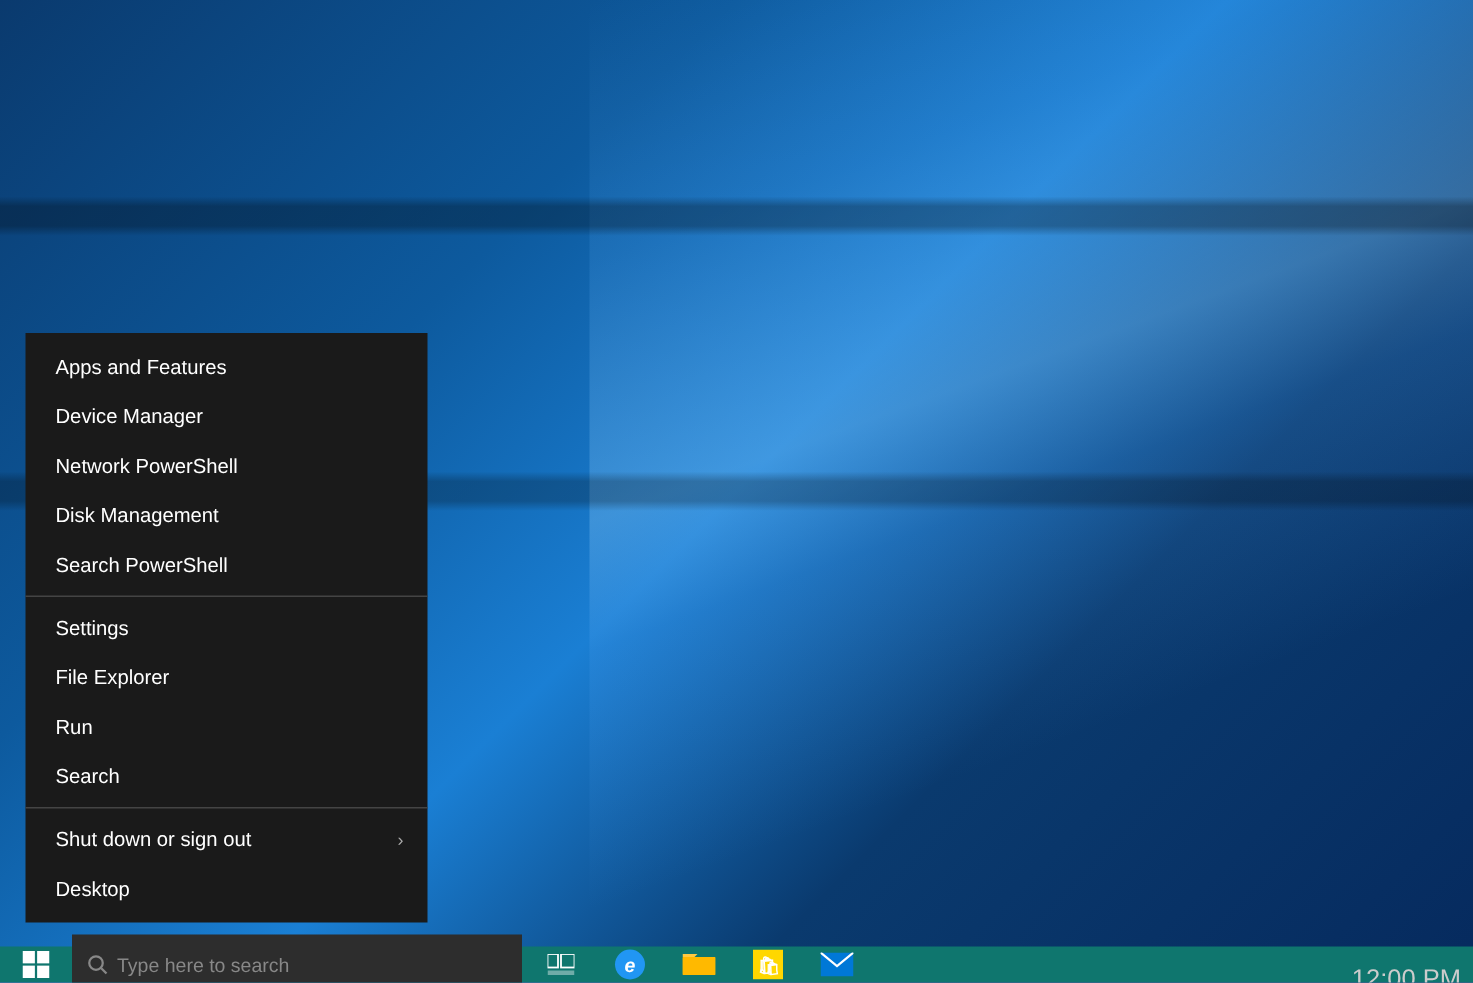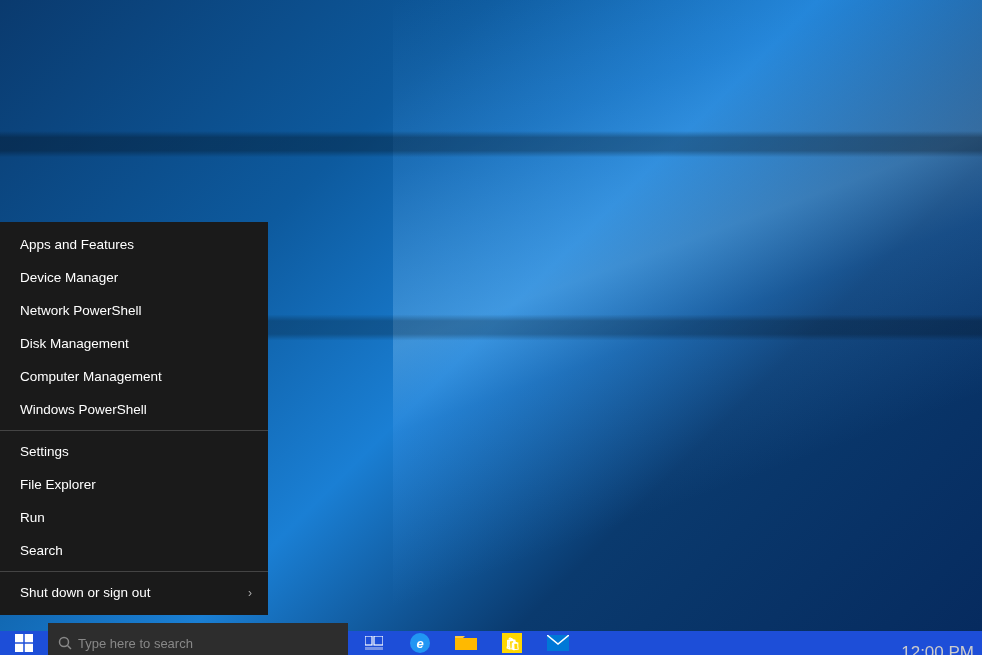--- a/index.html
+++ b/index.html
@@ -64,21 +64,21 @@
         );
     }
 
     
     .taskbar {
       position: absolute;
       bottom: 0;
       left: 0;
       right: 0;
       height: 24px;
-      background: #1d4ed8;
+      background: #0f766e;
       display: flex;
       align-items: center;
       z-index: 10;
     }
 
     .taskbar-start {
       width: 48px;
       height: 40px;
       display: flex;
       align-items: center;
@@ -129,21 +129,21 @@
       padding-right: 8px;
       gap: 4px;
       color: white;
       font-size: 12px;
     }
 
     
     .context-menu {
       position: absolute;
       bottom: 40px;
-      left: 0;
+      left: 17px;
       width: 268px;
       background: #1a1a1a;
       z-index: 100;
       padding: 6px 0;
     }
 
     .menu-item {
       display: flex;
       align-items: center;
       justify-content: space-between;
@@ -197,42 +197,42 @@
       <div class="menu-item">
         <span>Device Manager</span>
       </div>
       <div class="menu-item">
         <span>Network PowerShell</span>
       </div>
       <div class="menu-item">
         <span>Disk Management</span>
       </div>
       <div class="menu-item">
-        <span>Computer Management</span>
-      </div>
-      <div class="menu-item">
-        <span>Windows PowerShell</span>
+        <span>Search PowerShell</span>
       </div>
       <div class="menu-separator"></div>
       <div class="menu-item">
         <span>Settings</span>
       </div>
       <div class="menu-item">
         <span>File Explorer</span>
       </div>
       <div class="menu-item">
         <span>Run</span>
       </div>
       <div class="menu-item">
         <span>Search</span>
       </div>
       <div class="menu-separator"></div>
       <div class="menu-item has-submenu">
         <span>Shut down or sign out</span>
         <span class="chevron-right">›</span>
+      </div>
+      <div class="menu-item">
+        <span>Desktop</span>
       </div>
     </div>
 
   <div class="taskbar">
     <div class="taskbar-start">
       <svg viewBox="0 0 12 12">
         <rect x="0" y="0" width="5.5" height="5.5"></rect>
         <rect x="6.5" y="0" width="5.5" height="5.5"></rect>
         <rect x="0" y="6.5" width="5.5" height="5.5"></rect>
         <rect x="6.5" y="6.5" width="5.5" height="5.5"></rect>

